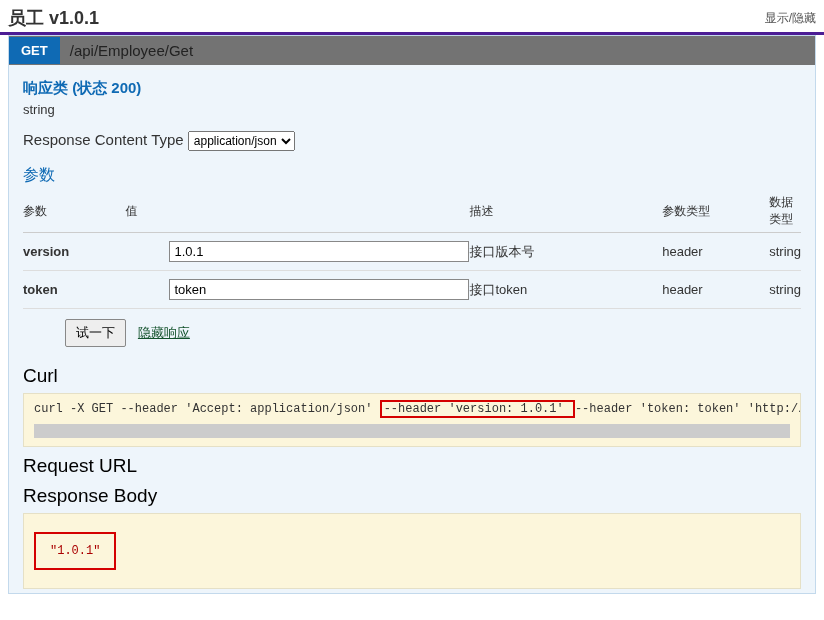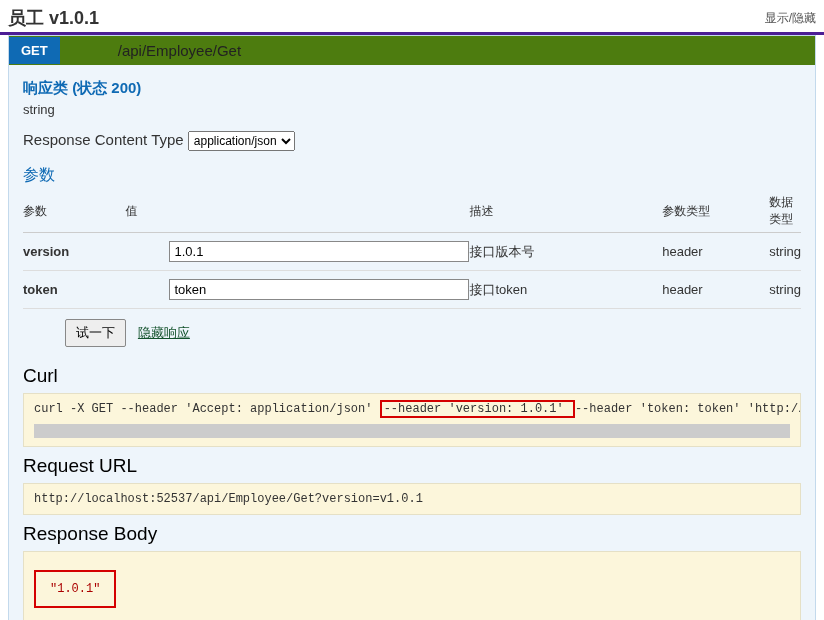--- a/index.html
+++ b/index.html
@@ -3,23 +3,23 @@
   <meta charset="utf-8">
   <style>
     * { box-sizing: border-box; margin: 0; padding: 0; }
     body { font-family: "Helvetica Neue", Arial, sans-serif; font-size: 14px; color: #333; width: 824px; }
     
     .header-bar { display: flex; justify-content: space-between; align-items: center; padding: 6px 8px 2px 8px; border-bottom: 3px solid #4c1d95; }
     .header-title { font-size: 18px; font-weight: bold; }
     .toggle-link { font-size: 12px; color: #555; cursor: pointer; }
     
     .operation { margin: 0 8px; border: 1px solid #c3d9ec; }
-    .op-header { display: flex; align-items: center; background: #4d7c0f; text-align: right; }
+    .op-header { display: flex; align-items: center; background: #737373; text-align: right; }
     .method-badge { background: #0f6ab4; color: #fff; padding: 6px 12px; font-weight: bold; font-size: 13px; }
-    .op-path { padding: 6px 10px; font-size: 15px; color: #222; margin-left: 48px; }
+    .op-path { padding: 6px 10px; font-size: 15px; color: #222; }
     
     .op-body { background: #eef5fb; padding: 14px 14px 4px 14px; }
     .section-title { color: #0f6ab4; font-size: 15px; margin-bottom: 4px; font-weight: bold; }
     .plain-text { color: #333; margin-bottom: 14px; font-size: 13px; }
     
     .content-type { margin-bottom: 14px; font-size: 15px; }
     .content-type select { font-size: 12px; padding: 1px; }
     
     .params-title { color: #0f6ab4; font-size: 16px; margin-bottom: 4px; }
     
@@ -106,21 +106,20 @@
       <a class="hide-link">隐藏响应</a>
     </div>
 
     <div class="result-section">
       <h4>Curl</h4>
       <div class="code-box nowrap"><span>curl -X GET --header 'Accept: application/json' </span><span class="red-highlight">--header 'version: 1.0.1' </span><span>--header 'token: token' 'http://localh</span></div>
     </div>
 
     <div class="result-section">
       <h4>Request URL</h4>
-      <div class="code-box">http://localhost:52537/api/Employee/Get?version=v1.0.1</div>
     </div>
 
     <div class="result-section">
       <h4>Response Body</h4>
       <div class="response-box">
         <span class="red-box"><span class="json-str">"1.0.1"</span></span>
       </div>
     </div>
 
   </div>

